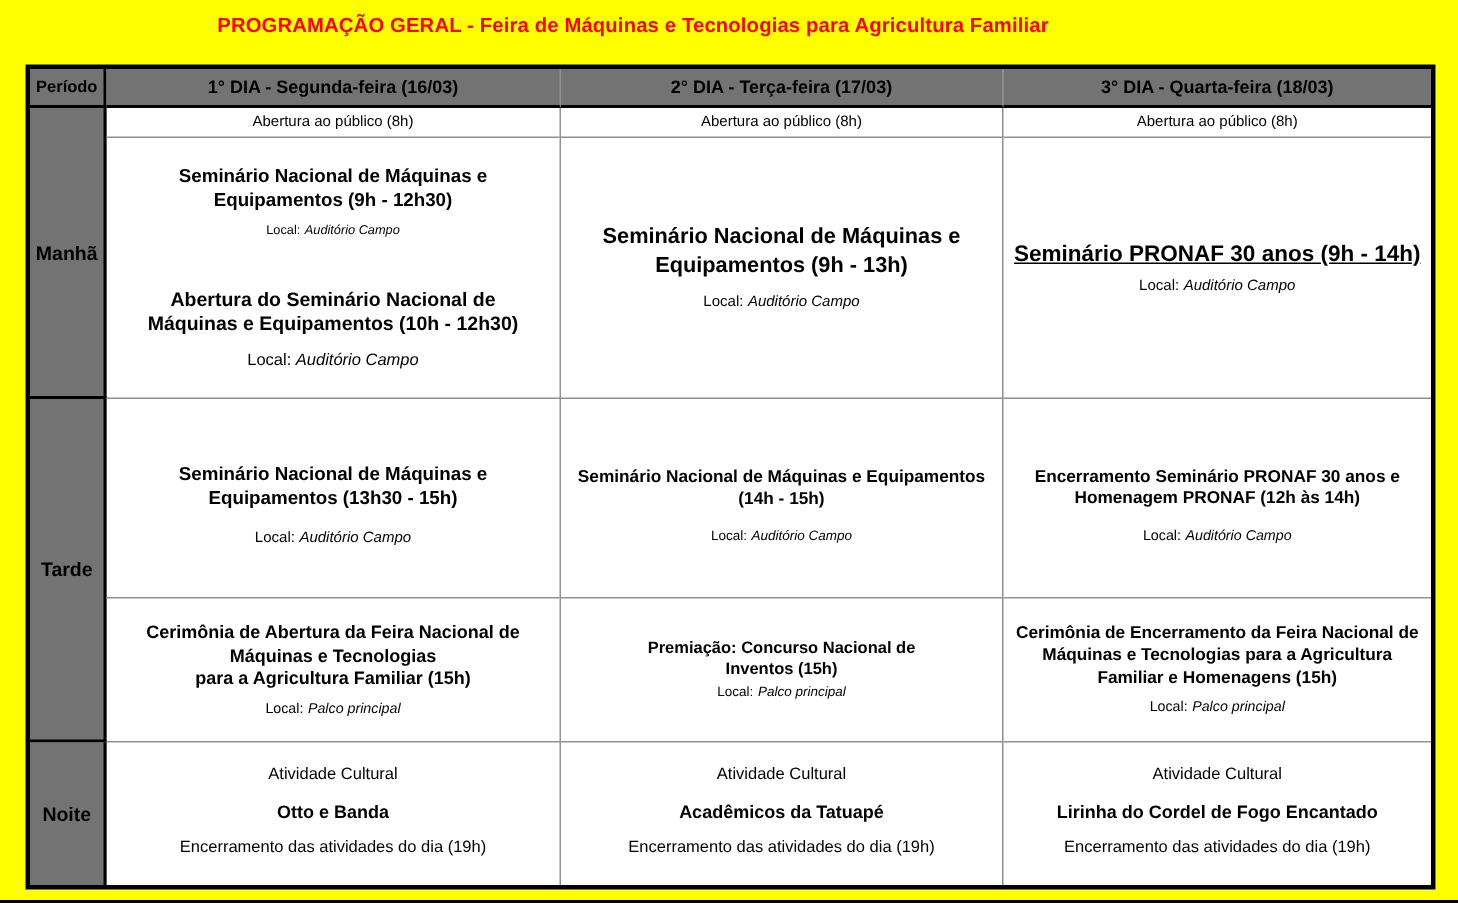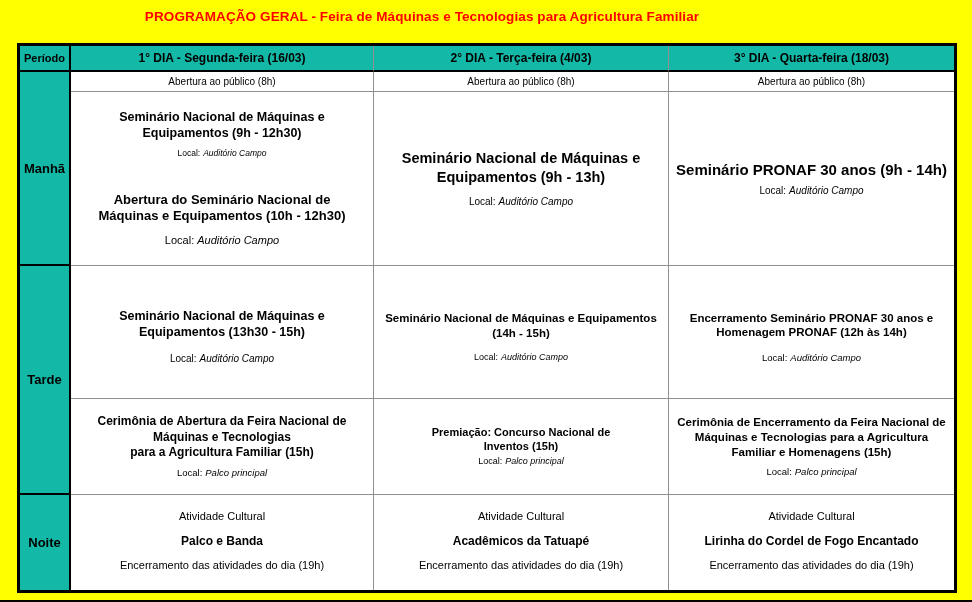--- a/index.html
+++ b/index.html
@@ -15,21 +15,21 @@
     letter-spacing:.1px;
   }
   .tbl{
     position:absolute;left:17px;top:43px;width:940px;height:550px;
     box-sizing:border-box;border:3px solid #000;background:#FFFFFF;
     display:grid;
     grid-template-columns:51px 303px 295px 1fr;
     grid-template-rows:26px 194px 229px 1fr;
   }
   .cell{box-sizing:border-box;min-width:0;min-height:0;}
-  .cream{background:#14b8a6;}
+  .cream{background:#737373;}
   .blk-r{border-right:2px solid #000;}
   .blk-b{border-bottom:2px solid #000;}
   .gry-r{border-right:1px solid #909090;}
   .gry-b{border-bottom:1px solid #909090;}
   .ctr{display:flex;align-items:center;justify-content:center;text-align:center;}
   .hdr{font-weight:bold;font-size:12px;}
   .hdr-period{font-weight:bold;font-size:11px;}
   .plabel{font-weight:bold;font-size:13px;}
   .daycell{display:flex;flex-direction:column;}
   .abertura{
@@ -37,40 +37,40 @@
     display:flex;align-items:center;justify-content:center;
     font-size:10px;
   }
   .content{flex:1;display:flex;flex-direction:column;align-items:center;justify-content:center;text-align:center;}
   .etitle{white-space:pre-line;font-weight:bold;line-height:1.27;}
   .local{line-height:1.2;}
   .local .val{font-style:italic;margin-left:3px;}
   .fs85{font-size:8.5px;}  .fs9{font-size:9px;}   .fs95{font-size:9.5px;}
   .fs10{font-size:10px;}   .fs11{font-size:11px;} .fs115{font-size:11.5px;}
   .fs12{font-size:12px;}   .fs125{font-size:12.5px;} .fs13{font-size:13px;}
-  .fs135{font-size:11px;}.fs145{font-size:14.5px;} .fs15{font-size:15px;}
+  .fs135{font-size:11px;}.fs145{font-size:14.5px;} .fs15{font-size:15px;text-decoration:underline;}
   .mt2{margin-top:2px;} .mt6{margin-top:6px;} .mt7{margin-top:7px;}
   .mt9{margin-top:9px;} .mt10{margin-top:10px;} .mt12{margin-top:12px;}
   .gap34{gap:34px;}
   .sub1{height:133px;flex:0 0 133px;border-bottom:1px solid #909090;display:flex;flex-direction:column;align-items:center;justify-content:center;text-align:center;padding-top:10px;box-sizing:border-box;}
   .sub2{flex:1;display:flex;flex-direction:column;align-items:center;justify-content:center;text-align:center;}
   .nightcell{display:flex;flex-direction:column;align-items:center;justify-content:space-evenly;text-align:center;padding:4px 0 8px;}
   .band{font-weight:bold;}
   .bottom-edge{position:absolute;left:0;bottom:0;width:972px;height:2px;background:#000;}
 </style>
 </head>
 <body>
 
 <div class="title">PROGRAMAÇÃO GERAL - Feira de Máquinas e Tecnologias para Agricultura Familiar</div>
 
 <div class="tbl">
 
   <div class="cell cream ctr hdr-period blk-r blk-b">Período</div>
   <div class="cell cream ctr hdr gry-r blk-b">1° DIA - Segunda-feira (16/03)</div>
-  <div class="cell cream ctr hdr gry-r blk-b">2° DIA - Terça-feira (4/03)</div>
+  <div class="cell cream ctr hdr gry-r blk-b">2° DIA - Terça-feira (17/03)</div>
   <div class="cell cream ctr hdr blk-b">3° DIA - Quarta-feira (18/03)</div>
 
   <div class="cell cream ctr plabel blk-r blk-b">Manhã</div>
 
   <div class="cell daycell gry-r gry-b">
     <div class="abertura">Abertura ao público (8h)</div>
     <div class="content gap34">
       <div>
         <div class="etitle fs125">Seminário Nacional de Máquinas e
 Equipamentos (9h - 12h30)</div>
@@ -165,21 +165,21 @@
       <div class="local fs95 mt7">
         <span>Local:</span><span class="val">Palco principal</span>
       </div>
     </div>
   </div>
 
   <div class="cell cream ctr plabel blk-r">Noite</div>
 
   <div class="cell nightcell gry-r">
     <div class="fs11">Atividade Cultural</div>
-    <div class="band fs12">Palco e Banda</div>
+    <div class="band fs12">Otto e Banda</div>
     <div class="fs11">Encerramento das atividades do dia (19h)</div>
   </div>
 
   <div class="cell nightcell gry-r">
     <div class="fs11">Atividade Cultural</div>
     <div class="band fs12">Acadêmicos da Tatuapé</div>
     <div class="fs11">Encerramento das atividades do dia (19h)</div>
   </div>
 
   <div class="cell nightcell">

